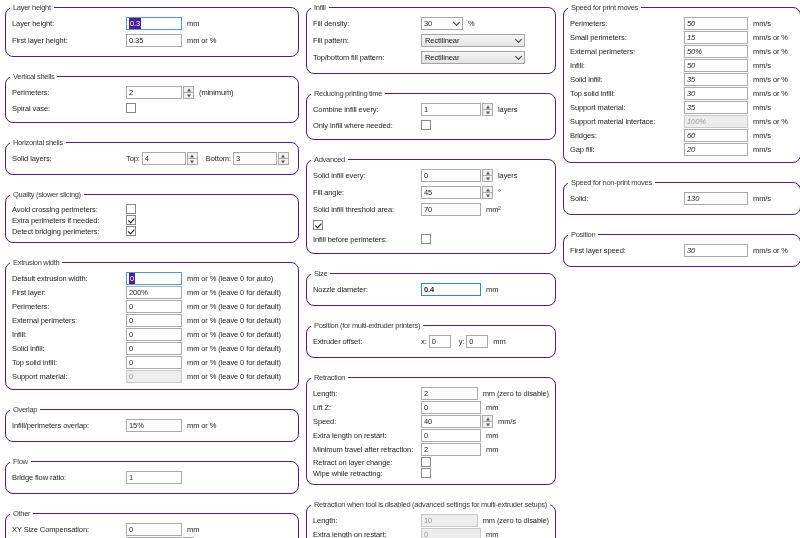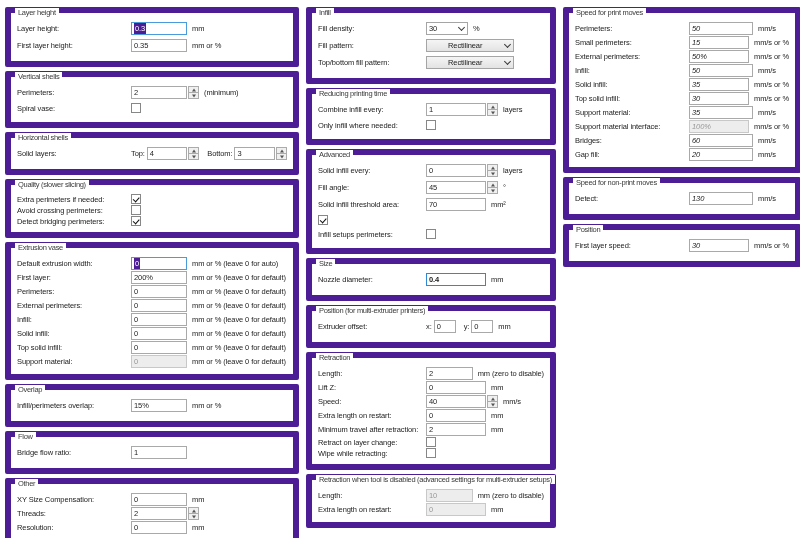--- a/index.html
+++ b/index.html
@@ -4,22 +4,22 @@
 <style>
   html,body{margin:0;padding:0;background:#fff;}
   .page{
     position:relative;width:800px;height:538px;overflow:hidden;box-sizing:border-box;
     background:#ffffff;display:flex;gap:7px;padding:7px 2px 0 5px;
     font-family:"Liberation Sans",sans-serif;font-size:7.5px;line-height:1.2;
     color:#1c1c1c;letter-spacing:-0.1px;
   }
   .col{display:flex;flex-direction:column;flex-shrink:0;}
   .c0{width:294px;} .c1{width:250px;} .c2{width:238px;}
-  .group{position:relative;border:6px solid #4c1d95;border-radius:2px;
-    padding:9px 6px 5px 6px;margin-bottom:4px;background:#fff;}
+  .group{position:relative;border:1px solid #4c1d95;border-radius:8px;
+    padding:9px 6px 5px 6px;margin-bottom:19px;background:#fff;}
   .gtitle{position:absolute;top:-5px;left:4px;background:#fff;padding:0 3px;
     color:#3a3a3a;letter-spacing:-0.3px;white-space:nowrap;}
   .row{display:flex;align-items:center;margin-bottom:4px;}
   .g-tight .row{margin-bottom:1px;}
   .lbl{flex-shrink:0;padding-right:2px;}
   .c0 .lbl{width:112px;} .c1 .lbl{width:106px;} .c2 .lbl{width:112px;}
   .field{box-sizing:border-box;height:13px;border:1px solid #a9a9a9;background:#fff;
     display:flex;align-items:center;padding:0 2px;overflow:hidden;}
   .c0 .field{width:56px;} .c1 .field{width:60px;} .c2 .field{width:64px;font-style:italic;}
   .field.small{width:44px !important;} .field.mini{width:22px !important;}
@@ -34,22 +34,22 @@
   .sb{position:relative;flex:1;background:#f0f0f0;border:1px solid #ababab;box-sizing:border-box;}
   .sb.down{border-top:none;}
   .sb::after{content:"";position:absolute;left:50%;top:50%;transform:translate(-50%,-50%);
     border-left:2.5px solid transparent;border-right:2.5px solid transparent;}
   .sb.up::after{border-bottom:3px solid #555;}
   .sb.down::after{border-top:3px solid #555;}
   .checkbox{position:relative;box-sizing:border-box;width:10px;height:10px;border:1px solid #878787;background:#fff;flex-shrink:0;}
   .checkglyph{display:none;}
   .checkbox.checked .checkglyph{display:block;position:absolute;left:1px;top:2px;width:5px;height:2.5px;
     border-left:1.5px solid #111;border-bottom:1.5px solid #111;transform:rotate(-48deg);}
-  .combo{box-sizing:border-box;width:88px;height:13px;border:1px solid #a5a5a5;
-    background:linear-gradient(#f5f5f5,#e3e3e3);display:flex;align-items:center;padding-left:21px;}
+  .combo{box-sizing:border-box;width:104px;height:13px;border:1px solid #a5a5a5;
+    background:linear-gradient(#f5f5f5,#e3e3e3);display:flex;align-items:center;padding-left:3px;}
   .comboedit{box-sizing:border-box;width:42px;height:13px;border:1px solid #a5a5a5;background:#fff;
     display:flex;align-items:center;padding-left:2px;}
   .chevbox{margin-left:auto;width:12px;align-self:stretch;display:flex;align-items:center;justify-content:center;flex-shrink:0;}
   .chev{width:4px;height:4px;border-right:1px solid #3c3c3c;border-bottom:1px solid #3c3c3c;
     transform:rotate(45deg);margin-top:-2px;}
   .val{white-space:nowrap;}
 </style>
 </head>
 <body>
 
@@ -108,38 +108,38 @@
           </div>
           <div class="spin">
             <span class="sb up"><i></i></span>
             <span class="sb down"><i></i></span>
           </div>
         </div>
       </div>
       <div class="group g-tight">
         <span class="gtitle">Quality (slower slicing)</span>
         <div class="row">
+          <span class="lbl">Avoid crossing perimeters:</span>
+          <span class="checkbox"></span>
+        </div>
+        <div class="row">
           <span class="lbl">Extra perimeters if needed:</span>
           <span class="checkbox checked">
             <span class="checkglyph"></span>
           </span>
         </div>
         <div class="row">
-          <span class="lbl">Avoid crossing perimeters:</span>
-          <span class="checkbox"></span>
-        </div>
-        <div class="row">
           <span class="lbl">Detect bridging perimeters:</span>
           <span class="checkbox checked">
             <span class="checkglyph"></span>
           </span>
         </div>
       </div>
       <div class="group g-tight">
-        <span class="gtitle">Extrusion vase</span>
+        <span class="gtitle">Extrusion width</span>
         <div class="row">
           <span class="lbl">Default extrusion width:</span>
           <div class="field sel">
             <span class="val selval">0</span>
           </div>
           <span class="unit">mm or % (leave 0 for auto)</span>
         </div>
         <div class="row">
           <span class="lbl">First layer:</span>
           <div class="field">
@@ -317,21 +317,21 @@
             <span class="val">70</span>
           </div>
           <span class="unit">mm²</span>
         </div>
         <div class="row">
           <span class="checkbox checked">
             <span class="checkglyph"></span>
           </span>
         </div>
         <div class="row">
-          <span class="lbl">Infill setups perimeters:</span>
+          <span class="lbl">Infill before perimeters:</span>
           <span class="checkbox"></span>
         </div>
       </div>
       <div class="group">
         <span class="gtitle">Size</span>
         <div class="row">
           <span class="lbl">Nozzle diameter:</span>
           <div class="field focus">
             <span class="val">0.4</span>
           </div>
@@ -491,21 +491,21 @@
           <span class="lbl">Gap fill:</span>
           <div class="field">
             <span class="val">20</span>
           </div>
           <span class="unit">mm/s</span>
         </div>
       </div>
       <div class="group">
         <span class="gtitle">Speed for non-print moves</span>
         <div class="row">
-          <span class="lbl">Detect:</span>
+          <span class="lbl">Solid:</span>
           <div class="field">
             <span class="val">130</span>
           </div>
           <span class="unit">mm/s</span>
         </div>
       </div>
       <div class="group">
         <span class="gtitle">Position</span>
         <div class="row">
           <span class="lbl">First layer speed:</span>

